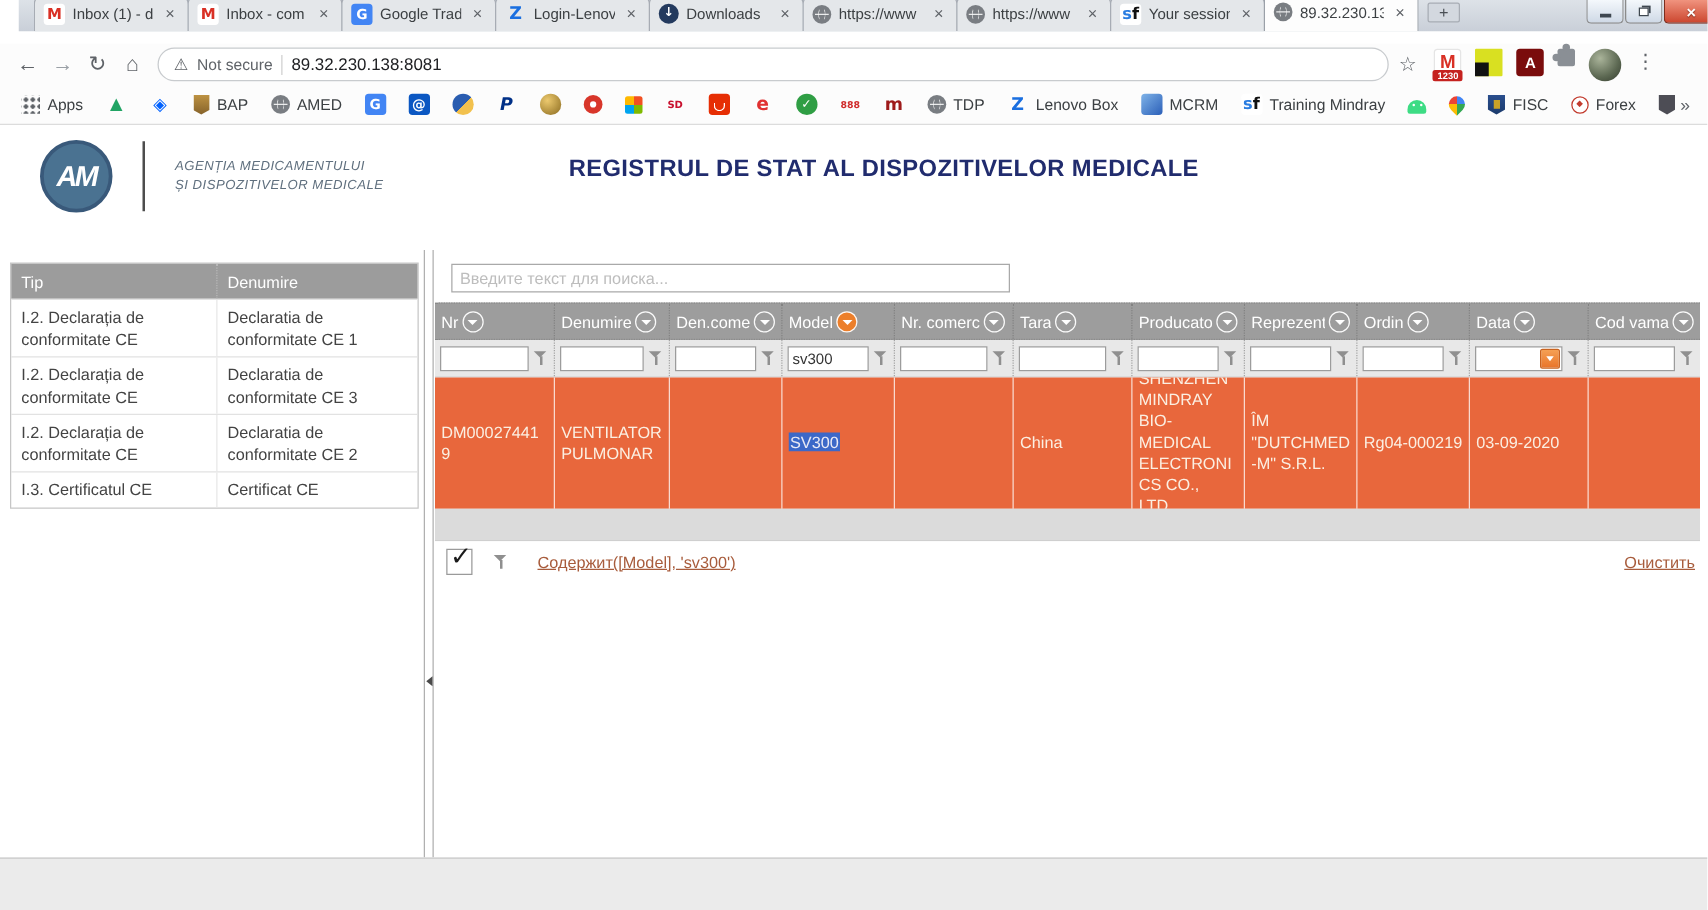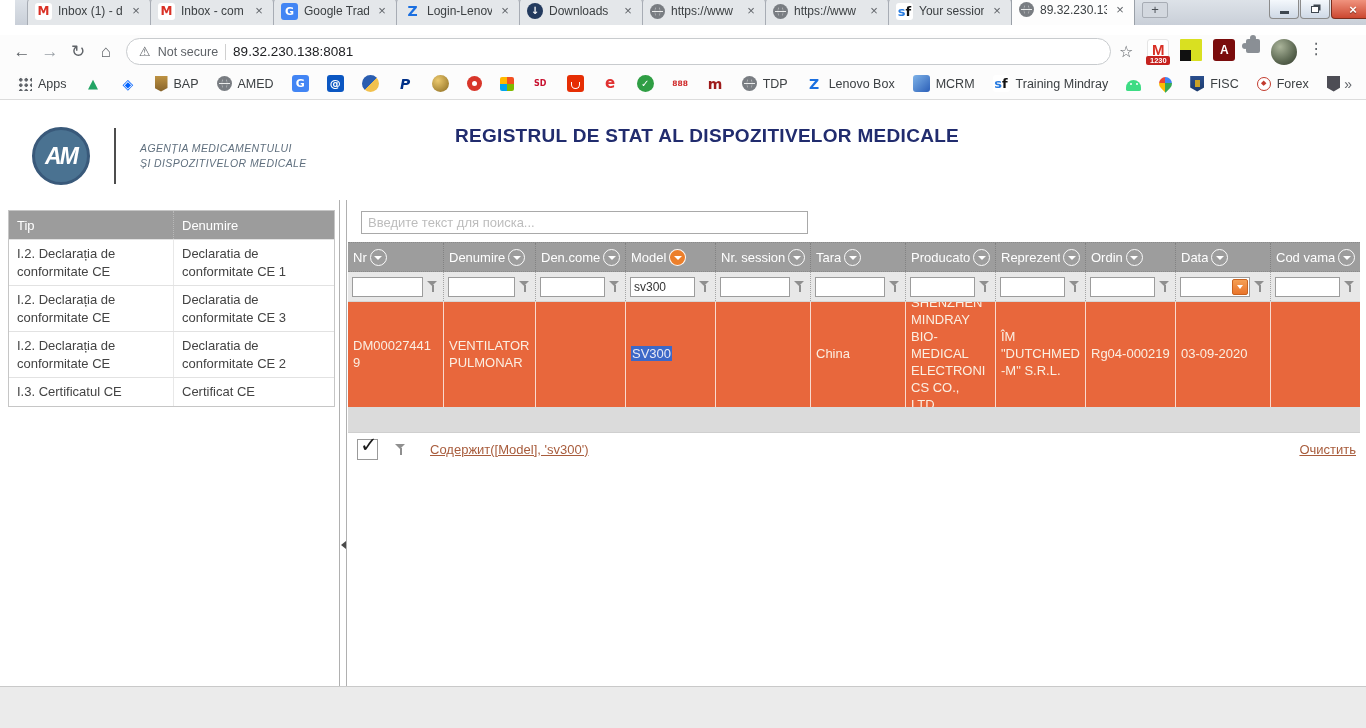--- a/index.html
+++ b/index.html
@@ -119,21 +119,21 @@
   .ico[data-icon="fisc-crest"]{background:linear-gradient(#2a4e8d,#1b3a6b);width:14px;height:16px;border-radius:0;
     clip-path:polygon(50% 100%,0 75%,0 0,100% 0,100% 75%)}
   .ico[data-icon="fisc-crest"]::after{content:"";width:5px;height:7px;background:#c9a227}
   .ico[data-icon="compass"]{background:#fff;border:1.5px solid #c23b2e;border-radius:50%;width:14px;height:14px}
   .ico[data-icon="compass"]::after{content:"◆";color:#c23b2e;font-size:7px}
   .ico[data-icon="dark-crest"]{background:#4d4d55;width:14px;height:16px;border-radius:0;
     clip-path:polygon(50% 100%,0 75%,0 0,100% 0,100% 75%)}
 
   
   .content{position:absolute;left:0;top:100px;width:1366px;height:586px;background:#fff}
-  .logo{position:absolute;left:32px;top:27px;display:flex;align-items:center;gap:24px}
+  .logo{position:absolute;left:32px;top:12px;display:flex;align-items:center;gap:24px}
   .logo-circle{width:58px;height:58px;border-radius:50%;background:#4a7291;border:3px solid #39597a;
     display:flex;align-items:center;justify-content:center;color:#fff;font-weight:bold;
     font-style:italic;font-size:23px;letter-spacing:-2px}
   .logo-bar{width:2px;height:56px;background:#4d4d4d}
   .logo-text{font-size:10.5px;font-style:italic;color:#5f6f7e;letter-spacing:.4px;line-height:1.45;text-transform:uppercase}
   .page-title{position:absolute;left:455px;top:25px;font-size:19px;font-weight:bold;
     color:#212c6e;letter-spacing:.3px;white-space:nowrap}
 
   
   .left-table{position:absolute;left:8px;top:110px;width:327px;border:1px solid #c6c6c6;font-size:13px}
@@ -499,21 +499,21 @@
             <span class="chev-arrow"></span>
           </span>
       </div>
       <div class="g-hcell">
         <span class="g-hlabel">Model</span>
         <span class="chev sorted">
             <span class="chev-arrow"></span>
           </span>
       </div>
       <div class="g-hcell">
-        <span class="g-hlabel">Nr. session</span>
+        <span class="g-hlabel">Nr. comerc</span>
         <span class="chev">
             <span class="chev-arrow"></span>
           </span>
       </div>
       <div class="g-hcell">
         <span class="g-hlabel">Tara</span>
         <span class="chev">
             <span class="chev-arrow"></span>
           </span>
       </div>

